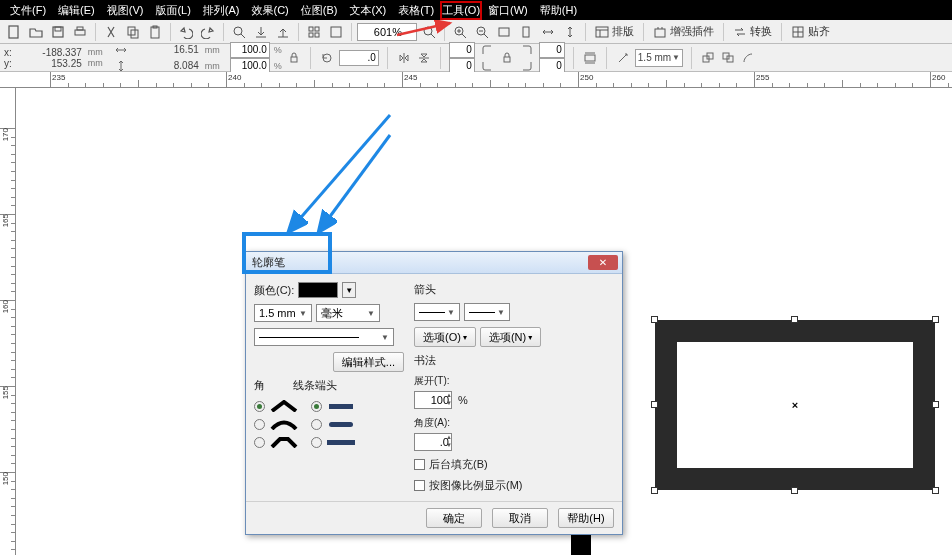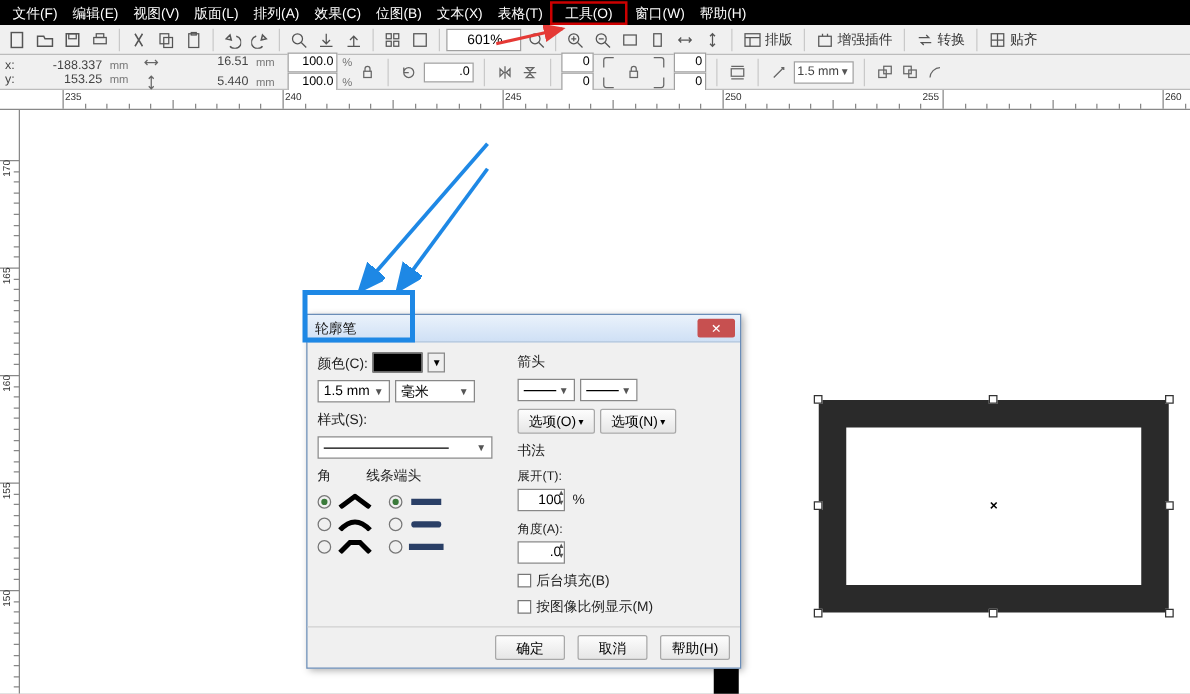--- a/index.html
+++ b/index.html
@@ -1,21 +1,21 @@
 <!DOCTYPE html>
 <html><head>
 <meta charset="utf-8">
 <style>
 * { margin: 0; padding: 0; box-sizing: border-box; }
 body { font-family: "Microsoft YaHei", Tahoma, sans-serif; font-size: 11px; background: #aaa; width: 952px; height: 555px; overflow: hidden; position: relative; }
 
 
 .menubar { background: #000; color: #fff; height: 20px; display: flex; align-items: center; padding: 0 4px; }
 .menubar .menu-item { padding: 2px 6px; cursor: default; }
-.menubar .menu-item.highlighted { border: 2px solid #c00; padding: 0 10px; }
+.menubar .menu-item.highlighted { border: 2px solid #c00; padding: 0 0; }
 
 
 .toolbar { background: #f0f0f0; border-bottom: 1px solid #bcbcbc; height: 24px; display: flex; align-items: center; padding: 0 4px; gap: 2px; }
 .toolbar .sep { width: 1px; height: 18px; background: #c9c9c9; margin: 0 3px; }
 .tool-btn { width: 20px; height: 20px; display: flex; align-items: center; justify-content: center; color: #555; border-radius: 2px; }
 .tool-btn svg { width: 14px; height: 14px; stroke: #555; fill: none; }
 .zoom-input { width: 60px; height: 18px; border: 1px solid #a0a0a0; background: #fff; text-align: right; padding-right: 14px; font-size: 11px; position: relative; }
 .spin { display: inline-flex; flex-direction: column; margin-left: -12px; }
 .spin div { width: 10px; height: 8px; font-size: 6px; line-height: 6px; text-align: center; color: #555; }
 .txt-btn { padding: 0 4px; height: 20px; display: flex; align-items: center; gap: 3px; color: #333; }
@@ -48,21 +48,21 @@
 
 .sel-rect { position: absolute; left: 655px; top: 320px; width: 280px; height: 170px; }
 .sel-rect .shape { position: absolute; inset: 0; border: 22px solid #2a2a2a; }
 .sel-rect .handle { position: absolute; width: 7px; height: 7px; background: #fff; border: 1px solid #333; }
 .sel-rect .center-x { position: absolute; left: 50%; top: 50%; transform: translate(-50%,-50%); font-size: 11px; font-weight: bold; }
 
 
 .shadow-rect { position: absolute; left: 555px; top: 320px; width: 20px; height: 200px; background: #000; }
 
 
-.dialog { position: absolute; left: 245px; top: 251px; width: 348px; background: #f0f0f0; border: 1px solid #6a8db8; box-shadow: 2px 2px 6px rgba(0,0,0,0.35); }
+.dialog { position: absolute; left: 245px; top: 251px; width: 378px; background: #f0f0f0; border: 1px solid #6a8db8; box-shadow: 2px 2px 6px rgba(0,0,0,0.35); }
 .dialog .titlebar { height: 22px; background: linear-gradient(#eaf2fb, #cfe0f5); display: flex; align-items: center; padding: 0 6px; font-size: 11px; color: #1a1a1a; border-bottom: 1px solid #a9c1dd; position: relative; }
 .dialog .close-btn { position: absolute; right: 4px; top: 3px; width: 30px; height: 15px; background: #c75050; color: #fff; font-size: 10px; display: flex; align-items: center; justify-content: center; border-radius: 2px; }
 .dialog .body { padding: 8px; display: flex; gap: 10px; }
 .dlg-col { display: flex; flex-direction: column; gap: 6px; }
 .dlg-row { display: flex; align-items: center; gap: 4px; }
 .lbl { color: #222; font-size: 11px; }
 .color-swatch { width: 40px; height: 16px; border: 1px solid #888; background: #000; }
 .dd-arrow { width: 14px; height: 16px; border: 1px solid #888; background: #efefef; display: flex; align-items: center; justify-content: center; font-size: 8px; }
 .dd { height: 18px; border: 1px solid #888; background: #fff; padding: 0 4px; font-size: 11px; display: flex; align-items: center; justify-content: space-between; }
 .dd .arr { font-size: 8px; color: #555; }
@@ -286,21 +286,21 @@
         </span>
         <span class="coord-box">16.51</span>
         <span class="unit">mm</span>
       </div>
     <div class="dlg-row">
         <span class="mini-icon">
           <svg viewBox="0 0 12 12" fill="none">
             <path d="M6 1v10M4 3l2-2 2 2M4 9l2 2 2-2"></path>
           </svg>
         </span>
-        <span class="coord-box">5.440</span>
+        <span class="coord-box">8.084</span>
         <span class="unit">mm</span>
       </div>
   </div>
   <div style="margin-left:6px">
     <div class="dlg-row">
         <input class="mini-input" value="100.0" style="">
         <span class="unit">%</span>
       </div>
     <div class="dlg-row">
         <input class="mini-input" value="100.0" style="">
@@ -452,21 +452,21 @@
     <div class="tick minor" style="left: 595.6px;"></div>
     <div class="tick minor" style="left: 613.2px;"></div>
     <div class="tick minor" style="left: 630.8px;"></div>
     <div class="tick minor" style="left: 648.4px;"></div>
     <div class="tick med" style="left: 666px;"></div>
     <div class="tick minor" style="left: 683.6px;"></div>
     <div class="tick minor" style="left: 701.2px;"></div>
     <div class="tick minor" style="left: 718.8px;"></div>
     <div class="tick minor" style="left: 736.4px;"></div>
     <div class="tick" style="left: 754px;"></div>
-    <div class="label" style="left: 736px;">255</div>
+    <div class="label" style="left: 754px;">255</div>
     <div class="tick minor" style="left: 771.6px;"></div>
     <div class="tick minor" style="left: 789.2px;"></div>
     <div class="tick minor" style="left: 806.8px;"></div>
     <div class="tick minor" style="left: 824.4px;"></div>
     <div class="tick med" style="left: 842px;"></div>
     <div class="tick minor" style="left: 859.6px;"></div>
     <div class="tick minor" style="left: 877.2px;"></div>
     <div class="tick minor" style="left: 894.8px;"></div>
     <div class="tick minor" style="left: 912.4px;"></div>
     <div class="tick" style="left: 930px;"></div>
@@ -567,24 +567,26 @@
       <div class="dlg-row">
         <div class="dd" style="width:58px">
             <span>1.5 mm</span>
             <span class="arr">▼</span>
           </div>
         <div class="dd" style="width:64px">
             <span>毫米</span>
             <span class="arr">▼</span>
           </div>
       </div>
-      <div><span class="lbl">样式(S):</span></div>
       <div class="dd style-dd">
           <span style="border-top:1.5px solid #000;width:100px;display:inline-block"></span>
           <span class="arr">▼</span>
+        </div>
+      <div style="display:flex;justify-content:flex-end">
+          <div class="btn">编辑样式...</div>
         </div>
       <div class="dlg-row" style="gap:28px">
         <span class="fieldset-label">角</span>
         <span class="fieldset-label">线条端头</span>
       </div>
       <div class="dlg-row" style="gap:12px">
         <div class="dlg-col" style="gap:4px">
           <div class="dlg-row">
               <span class="radio checked"></span>
               <span class="corner-icon">

